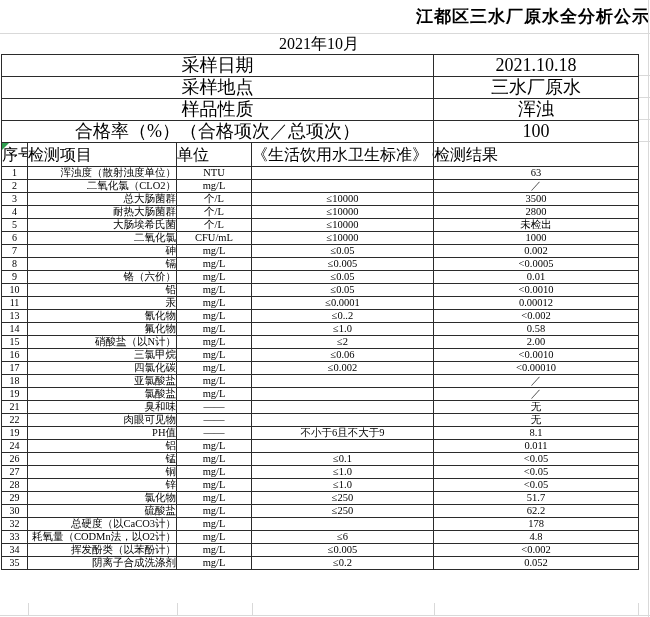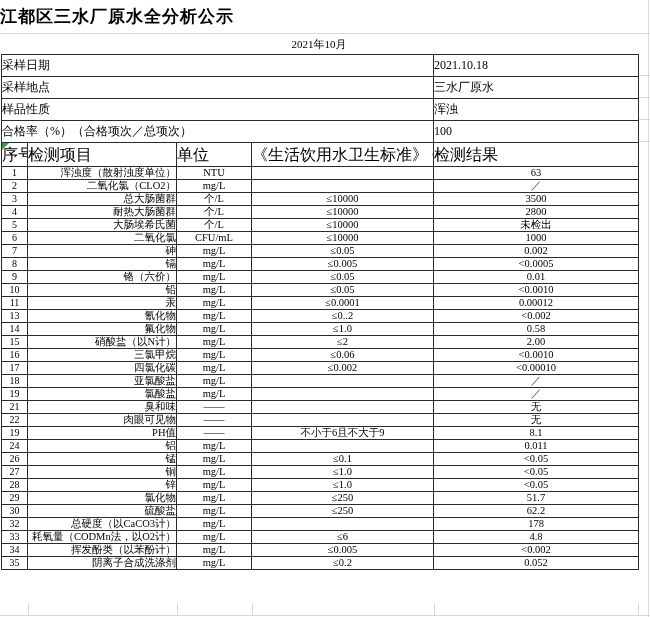--- a/index.html
+++ b/index.html
@@ -2,40 +2,40 @@
 <html><head>
 <meta charset="utf-8">
 <style>
   html,body{margin:0;padding:0;background:#fff;}
   .sheet{
     position:relative;width:650px;height:617px;background:#ffffff;
     font-family:"Liberation Serif","DejaVu Serif",serif;color:#000;overflow:hidden;
   }
   .title{
     position:absolute;top:0;left:0;width:650px;height:32px;line-height:34px;
-    text-align:left;font-size:17px;font-weight:bold;letter-spacing:1px;
+    text-align:right;font-size:17px;font-weight:bold;letter-spacing:1px;
   }
   .period{
     position:absolute;top:34px;left:0;width:638px;height:20px;line-height:20px;
-    text-align:center;font-size:11px;
+    text-align:center;font-size:16px;
   }
   
   .gl{position:absolute;background:#d9d9d9;}
   .gl-h{height:1px;}
   .gl-v{width:1px;}
   
   table.main{
     position:absolute;top:54px;left:1px;width:637px;
     border-collapse:collapse;table-layout:fixed;
   }
   table.main td{
     border:1px solid #2b2b2b;overflow:hidden;white-space:nowrap;
     padding:0;vertical-align:middle;
   }
-  tr.info td{height:21px;font-size:12px;line-height:21px;}
+  tr.info td{height:21px;font-size:18px;text-align:center;line-height:21px;}
   tr.head td{height:23px;font-size:16px;text-align:left;line-height:23px;}
   tr.datarow td{height:11.5px;line-height:12px;font-size:10.5px;text-align:center;}
   tr.datarow td.c-item{text-align:right;padding-left:2px;}
   tr.datarow td.c-no{font-size:10px;}
   tr.datarow td.c-standard,tr.datarow td.c-result,tr.datarow td.c-unit{font-size:10.5px;}
   
   .corner-triangle{
     position:absolute;top:143px;left:2px;width:0;height:0;
     border-top:7px solid #2e9e4e;border-right:7px solid transparent;
   }

